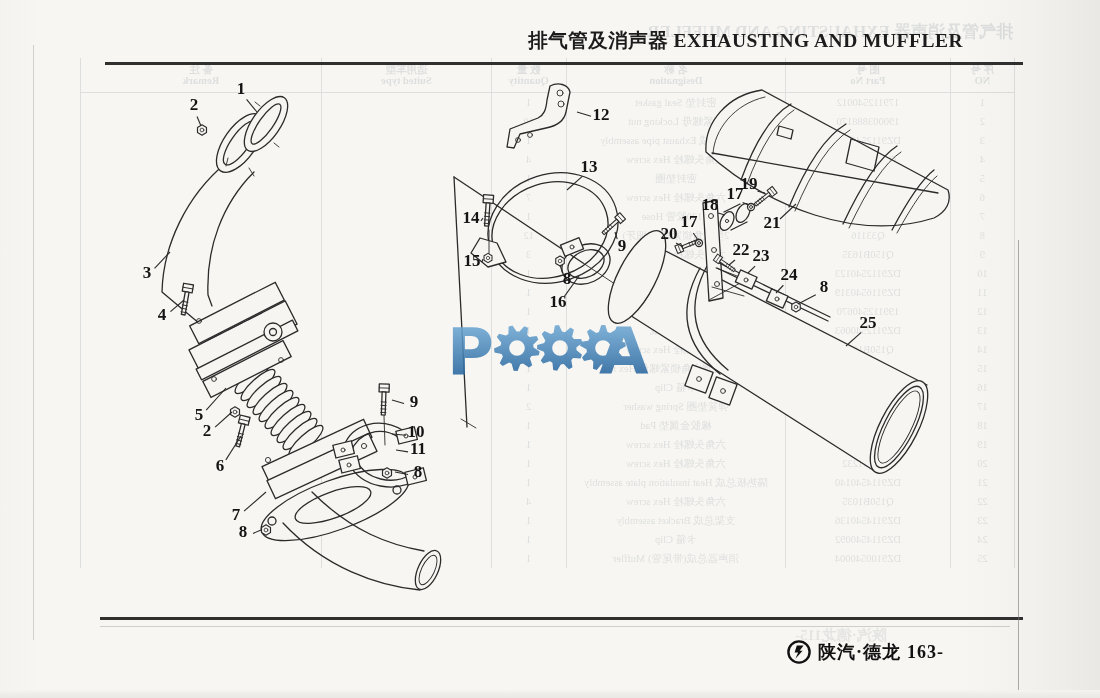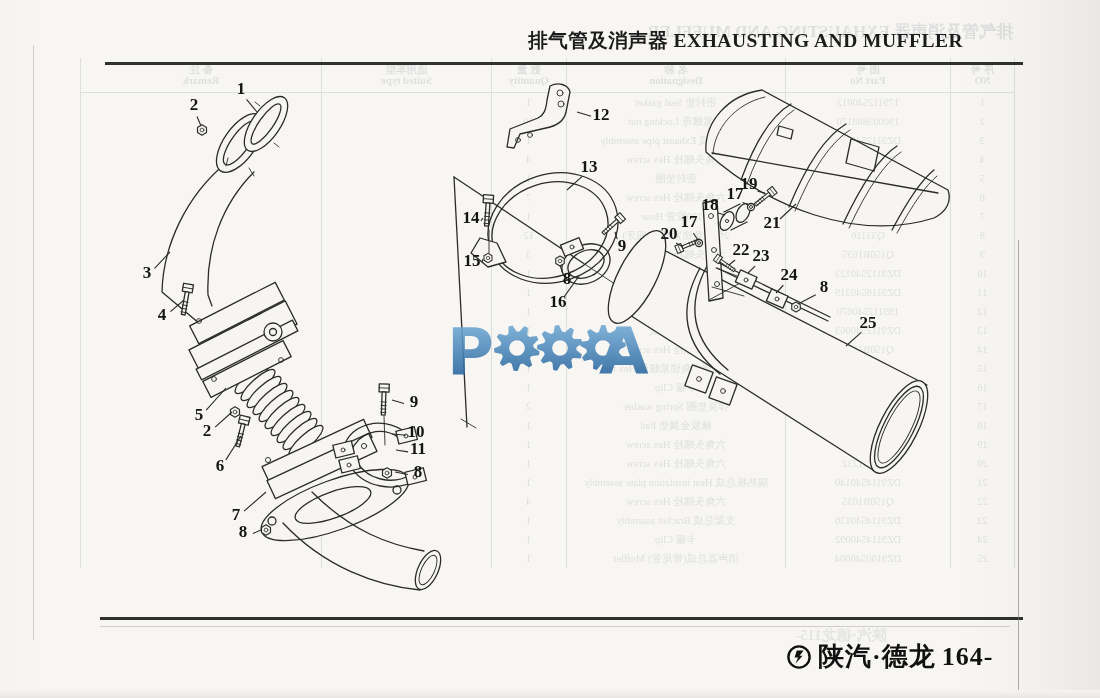--- a/index.html
+++ b/index.html
@@ -17,21 +17,21 @@
   .bt-table th,.bt-table td{border-left:1px solid #44536a;border-right:1px solid #44536a;
             padding:0 3px;height:19px;overflow:hidden;white-space:nowrap;text-align:center;}
   .bt-table thead th{border-bottom:1px solid #44536a;height:34px;font-weight:bold;}
   
   .header{position:absolute;top:27px;right:137px;font-weight:bold;font-size:19.5px;
           color:#1c1c1c;letter-spacing:.5px;white-space:nowrap;}
   .rule-top{position:absolute;left:105px;top:62px;width:918px;height:3px;background:#1e1e1e;opacity:.92;}
   .rule-bottom{position:absolute;left:100px;top:617px;width:923px;height:3px;background:#1e1e1e;opacity:.92;}
   .rule-echo{position:absolute;left:100px;top:626px;width:910px;height:1px;background:#1e1e1e;opacity:.18;}
   .footer{position:absolute;left:786px;top:639px;display:flex;align-items:center;
-          font-weight:bold;font-size:26px;color:#111;white-space:nowrap;}
+          font-weight:bold;font-size:18px;color:#111;white-space:nowrap;}
   .footer .txt{margin-left:6px;letter-spacing:1px;}
   .bt-footer{position:absolute;left:795px;top:626px;font-weight:bold;font-size:15px;
              transform:scaleX(-1);opacity:.1;color:#44536a;white-space:nowrap;}
   .edge-left{position:absolute;left:33px;top:45px;width:1px;height:595px;background:#8a8a8a;opacity:.35;}
   .edge-right-line{position:absolute;left:1018px;top:240px;width:1px;height:452px;background:#777;opacity:.6;}
   .edge-bottom{position:absolute;left:0;top:690px;width:1100px;height:8px;
                background:linear-gradient(to bottom,#f5f4f0,#e9e7e3);}
   
   svg.diagram{position:absolute;left:0;top:0;z-index:3;}
   svg.wmark{position:absolute;left:0;top:0;z-index:4;pointer-events:none;}
@@ -294,21 +294,21 @@
   <div class="edge-left"></div>
   <div class="edge-right-line"></div>
   <div class="edge-bottom"></div>
 
   <div class="footer">
     <svg width="26" height="26" viewBox="-13 -13 26 26">
       <circle r="10.6" fill="none" stroke="#111" stroke-width="2.4"></circle>
       <path d="M -2.2,-6.5 L 4.6,-6.5 L 0.6,-1.2 L 3.6,-1.2 L -3.6,6.8 L -0.9,0.6 L -4.4,0.6 Z" fill="#111"></path>
     </svg>
     <span class="txt">陕汽·德龙</span>
-    <span class="txt">164-</span>
+    <span class="txt">163-</span>
   </div>
 
   <svg class="diagram" width="1100" height="698" viewBox="0 0 1100 698">
     <defs>
       <g id="nutg">
         <polygon points="-5,-2.9 0,-5.8 5,-2.9 5,2.9 0,5.8 -5,2.9" class="ln fillp"></polygon>
         <circle r="2.1" class="thin fillp"></circle>
       </g>
       <g id="boltg">
         <rect x="-5" y="-9" width="10" height="8" class="ln fillp"></rect>

